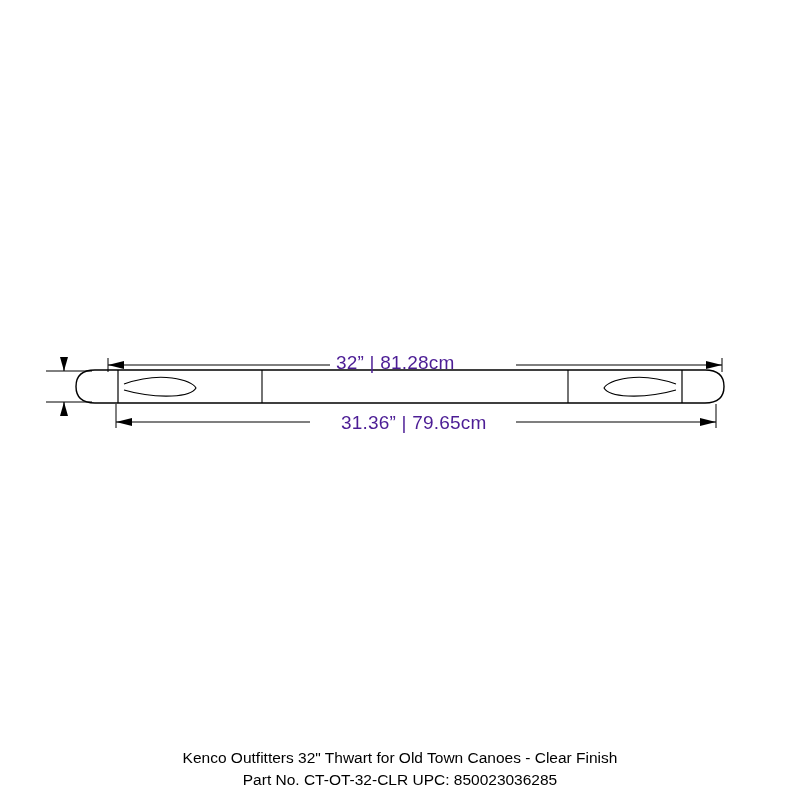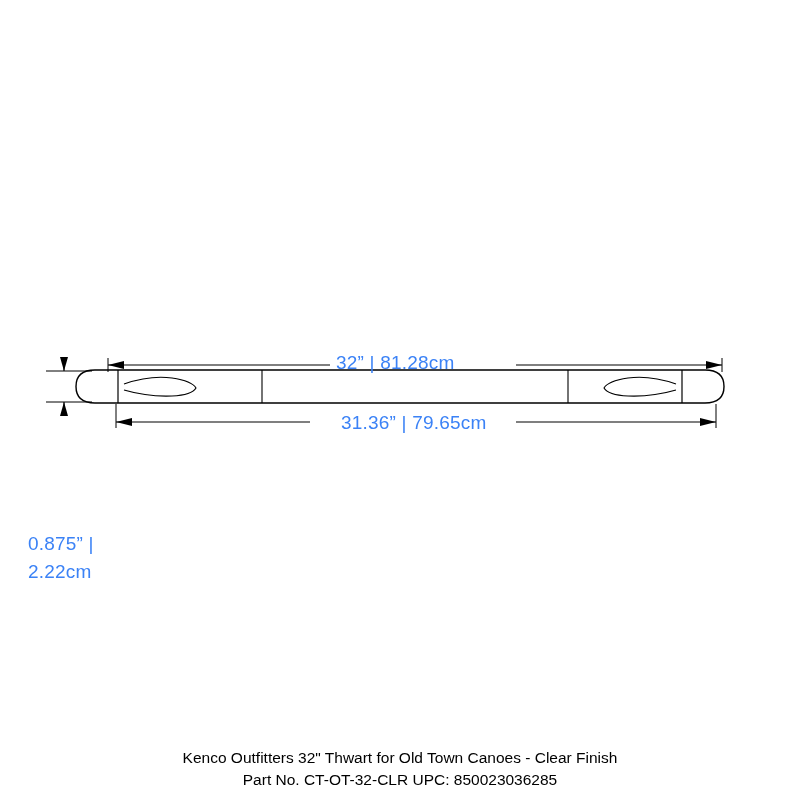--- a/index.html
+++ b/index.html
@@ -19,21 +19,21 @@
     position: absolute;
     left: 0;
     top: 0;
     width: 800px;
     height: 800px;
   }
   .dim-label {
     position: absolute;
     font-family: "Liberation Sans", sans-serif;
     font-size: 19px;
-    color: #3b82f6;
+    color: #4c1d95;
     white-space: nowrap;
     letter-spacing: 0.2px;
   }
   #label-top {
     left: 336px;
     top: 352px;
   }
   #label-bottom {
     left: 315px;
     top: 412px;
@@ -115,20 +115,16 @@
       <line x1="64" y1="402" x2="64" y2="409" stroke="#000000" stroke-width="1.1"></line>
       <polygon points="64,371 60,357 68,357" fill="#000000"></polygon>
       <polygon points="64,402 60,416 68,416" fill="#000000"></polygon>
     </g>
   </svg>
 
   <div class="dim-label" id="label-top">32” | 81.28cm</div>
 
   <div class="dim-label" id="label-bottom">31.36” | 79.65cm</div>
 
-  <div class="dim-label" id="label-thickness">
-    <div>0.875” |</div>
-    <div>2.22cm</div>
-  </div>
 
   <div class="caption" id="caption-line1">Kenco Outfitters 32" Thwart for Old Town Canoes - Clear Finish</div>
   <div class="caption" id="caption-line2">Part No. CT-OT-32-CLR  UPC: 850023036285</div>
 </div>
 
 </body></html>

